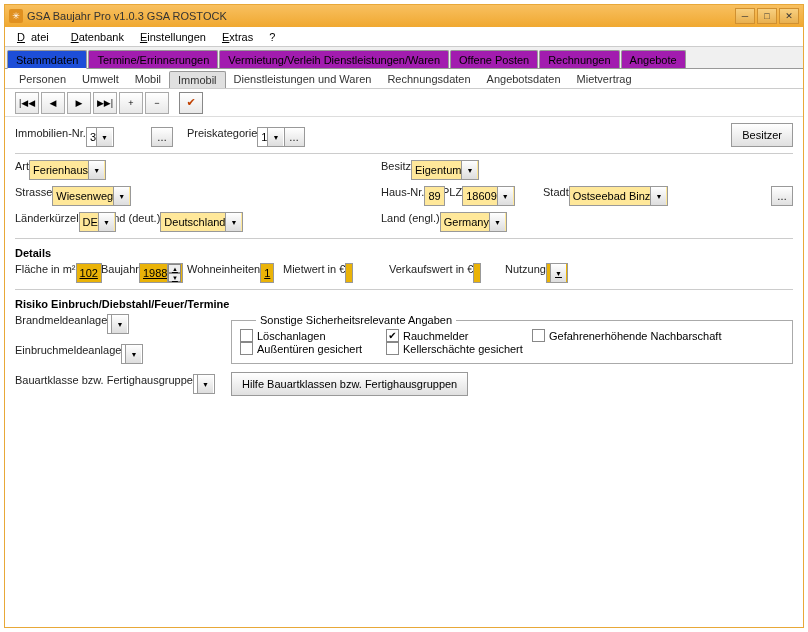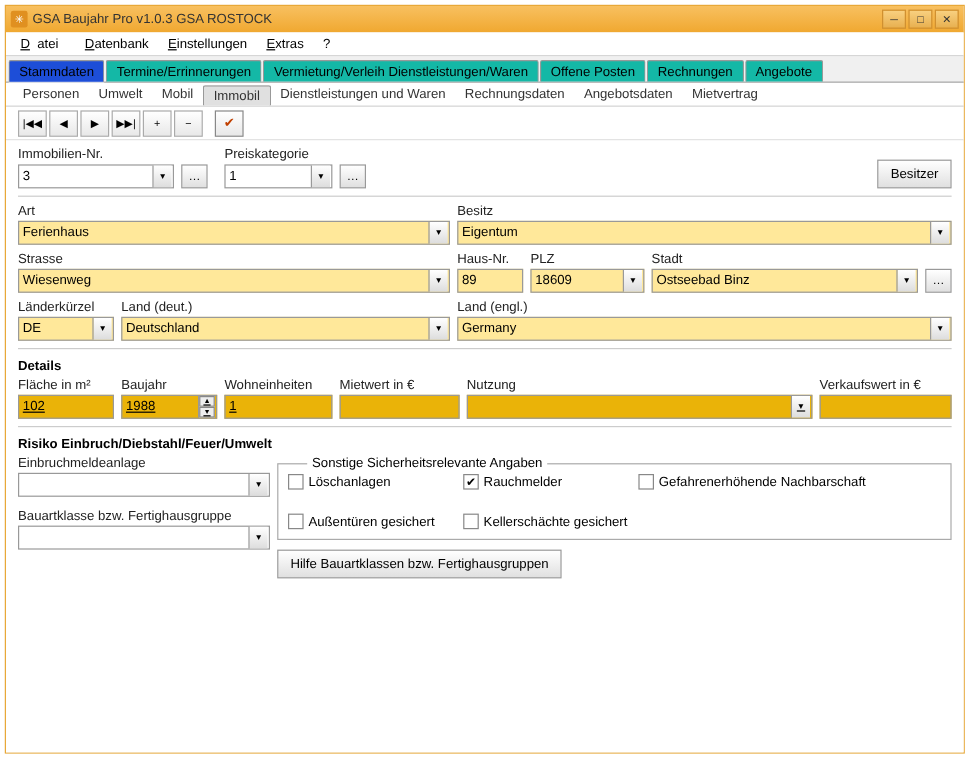--- a/index.html
+++ b/index.html
@@ -7,31 +7,31 @@
 .window { width: 800px; height: 624px; border: 1px solid #e8a838; margin: 4px; background: #f5f5f5; display: flex; flex-direction: column; }
 .titlebar { height: 22px; background: linear-gradient(#f8c060, #f0a830); display: flex; align-items: center; padding: 0 4px; color: #333; }
 .titlebar .icon { width: 14px; height: 14px; margin-right: 4px; background: #e09020; border-radius: 2px; display: inline-flex; align-items: center; justify-content: center; color: #fff; font-size: 9px; }
 .titlebar .title { flex: 1; font-weight: normal; }
 .winbtns { display: flex; gap: 2px; }
 .winbtn { width: 20px; height: 16px; background: linear-gradient(#f8d080,#e8b050); border: 1px solid #d09030; display: flex; align-items: center; justify-content: center; font-size: 9px; cursor: pointer; }
 .menubar { height: 20px; background: #fff; border-bottom: 1px solid #ccc; display: flex; align-items: center; padding: 0 6px; gap: 4px; }
 .menubar span { padding: 2px 6px; cursor: pointer; }
 .menubar span u { text-decoration: underline; }
 .tabs1 { height: 22px; display: flex; background: #f0f0f0; border-bottom: 1px solid #999; padding-top: 3px; padding-left: 2px; }
-.tab1 { padding: 3px 8px; border: 1px solid #999; border-bottom: none; background: #14b8a6; margin-right: 1px; cursor: pointer; border-radius: 2px 2px 0 0; }
+.tab1 { padding: 3px 8px; border: 1px solid #999; border-bottom: none; background: #a21caf; margin-right: 1px; cursor: pointer; border-radius: 2px 2px 0 0; }
 .tab1.active { background: #1d4ed8; font-weight: normal; border-bottom: 1px solid #fff; margin-bottom: -1px; }
 .tabs2 { height: 20px; display: flex; background: #fff; border-bottom: 1px solid #ccc; padding-top: 2px; padding-left: 6px; }
 .tab2 { padding: 2px 8px; cursor: pointer; color: #333; }
 .tab2.active { background: #e0e0e0; border: 1px solid #999; border-bottom: none; border-radius: 2px 2px 0 0; }
 .toolbar { height: 28px; background: #fff; display: flex; align-items: center; padding: 2px 10px; gap: 2px; border-bottom: 1px solid #ddd; }
 .tbtn { width: 24px; height: 22px; border: 1px solid #aaa; background: linear-gradient(#fff,#e8e8e8); display: flex; align-items: center; justify-content: center; font-size: 9px; cursor: pointer; }
 .tbtn.chk { border: 1px solid #888; }
 .content { flex: 1; padding: 6px 10px; background: #fff; overflow: auto; }
 .row { display: flex; align-items: flex-end; gap: 6px; margin-bottom: 6px; }
-.field { display: flex; flex-direction: column; }
+.field { display: flex; }
 .lbl { font-size: 11px; color: #222; margin-bottom: 2px; white-space: nowrap; }
 .combo, .inp { height: 20px; border: 1px solid #999; background: #fff; display: flex; align-items: center; padding: 0 3px; position: relative; }
 .combo.yellow { background: #ffe89a; }
 .combo.orange, .inp.orange { background: #eab308; text-decoration: underline; }
 .combo .val { flex: 1; overflow: hidden; white-space: nowrap; }
 .combo .arrow { width: 16px; height: 18px; border-left: 1px solid #999; display: flex; align-items: center; justify-content: center; margin-right: -2px; background: linear-gradient(#fff,#ddd); font-size: 7px; }
 .btn { height: 22px; border: 1px solid #999; background: linear-gradient(#fff,#e0e0e0); padding: 11px 10px; display: flex; align-items: center; cursor: pointer; }
 .smbtn { width: 22px; height: 20px; border: 1px solid #999; background: linear-gradient(#fff,#e0e0e0); display: flex; align-items: center; justify-content: center; cursor: pointer; font-size: 10px; }
 .section-hdr { font-weight: bold; margin: 8px 0 4px 0; }
 .spinner { display: flex; flex-direction: column; width: 14px; height: 18px; border-left: 1px solid #999; margin-right: -2px; }
@@ -219,60 +219,67 @@
         <div class="inp orange">
             <span>1</span>
           </div>
       </div>
       <div class="field" style="width:100px">
         <span class="lbl">Mietwert in €</span>
         <div class="inp orange">
             <span></span>
           </div>
       </div>
+      <div class="field" style="width:110px">
+        <span class="lbl">Verkaufswert in €</span>
+        <div class="inp orange">
+            <span></span>
+          </div>
+      </div>
       <div class="field" style="flex:1">
         <span class="lbl">Nutzung</span>
         <div class="combo orange">
             <span class="val"></span>
             <span class="arrow">▼</span>
           </div>
       </div>
-      <div class="field" style="width:110px">
-        <span class="lbl">Verkaufswert in €</span>
-        <div class="inp orange">
-            <span></span>
-          </div>
-      </div>
     </div>
 
     <div class="sep"></div>
-    <div class="section-hdr">Risiko Einbruch/Diebstahl/Feuer/Umwelt</div>
+    <div class="section-hdr">Risiko Einbruch/Diebstahl/Feuer/Termine</div>
 
     <div class="row" style="align-items:flex-start">
       <div style="width:210px">
+        <div class="field" style="margin-bottom:10px">
+          <span class="lbl">Brandmeldeanlage</span>
+          <div class="combo">
+              <span class="val"></span>
+              <span class="arrow">▼</span>
+            </div>
+        </div>
         <div class="field" style="margin-bottom:10px">
           <span class="lbl">Einbruchmeldeanlage</span>
           <div class="combo">
               <span class="val"></span>
               <span class="arrow">▼</span>
             </div>
         </div>
         <div class="field">
           <span class="lbl">Bauartklasse bzw. Fertighausgruppe</span>
           <div class="combo">
               <span class="val"></span>
               <span class="arrow">▼</span>
             </div>
         </div>
       </div>
 
       <div style="flex:1">
         <div class="groupbox">
           <span class="legend">Sonstige Sicherheitsrelevante Angaben</span>
-          <div class="row" style="margin-bottom:20px">
+          <div class="row" style="margin-bottom:0">
             <label class="chk" style="width:140px">
                 <span class="chkbox"></span>
                 <span>Löschanlagen</span>
               </label>
             <label class="chk" style="width:140px">
                 <span class="chkbox">✔</span>
                 <span>Rauchmelder</span>
               </label>
             <label class="chk">
                 <span class="chkbox"></span>

